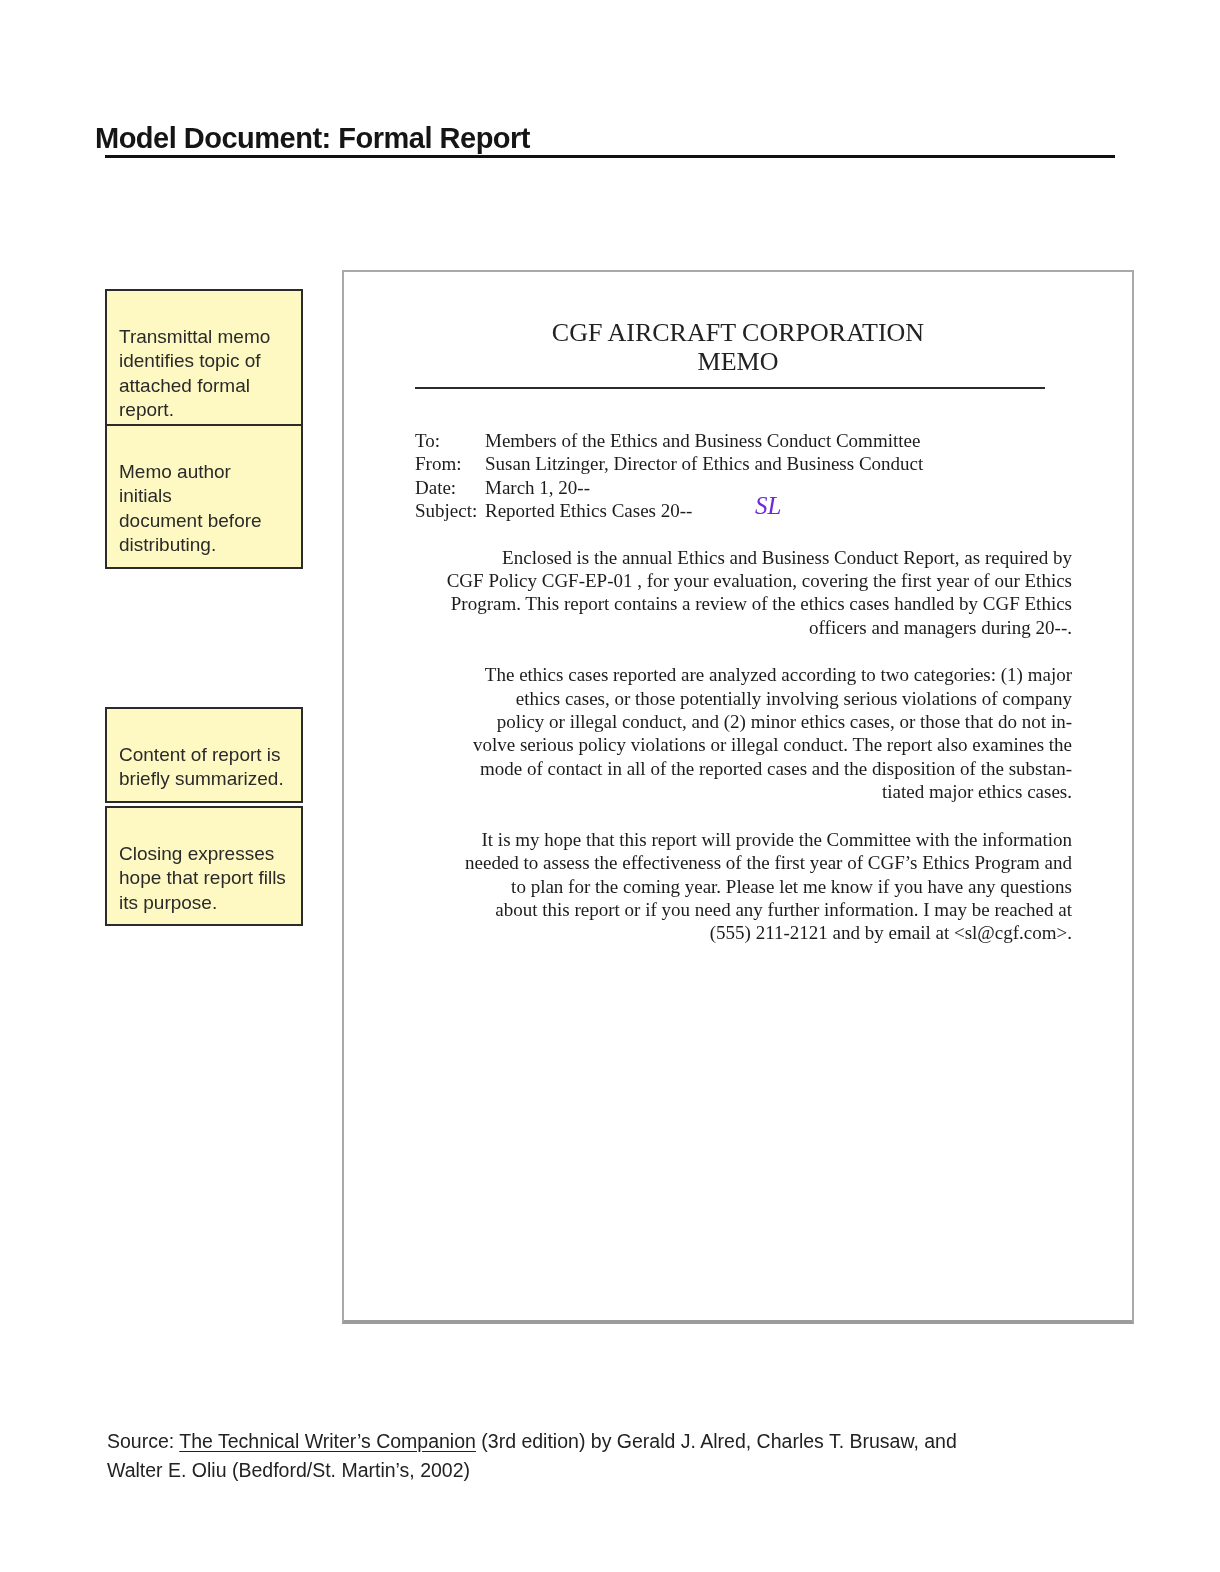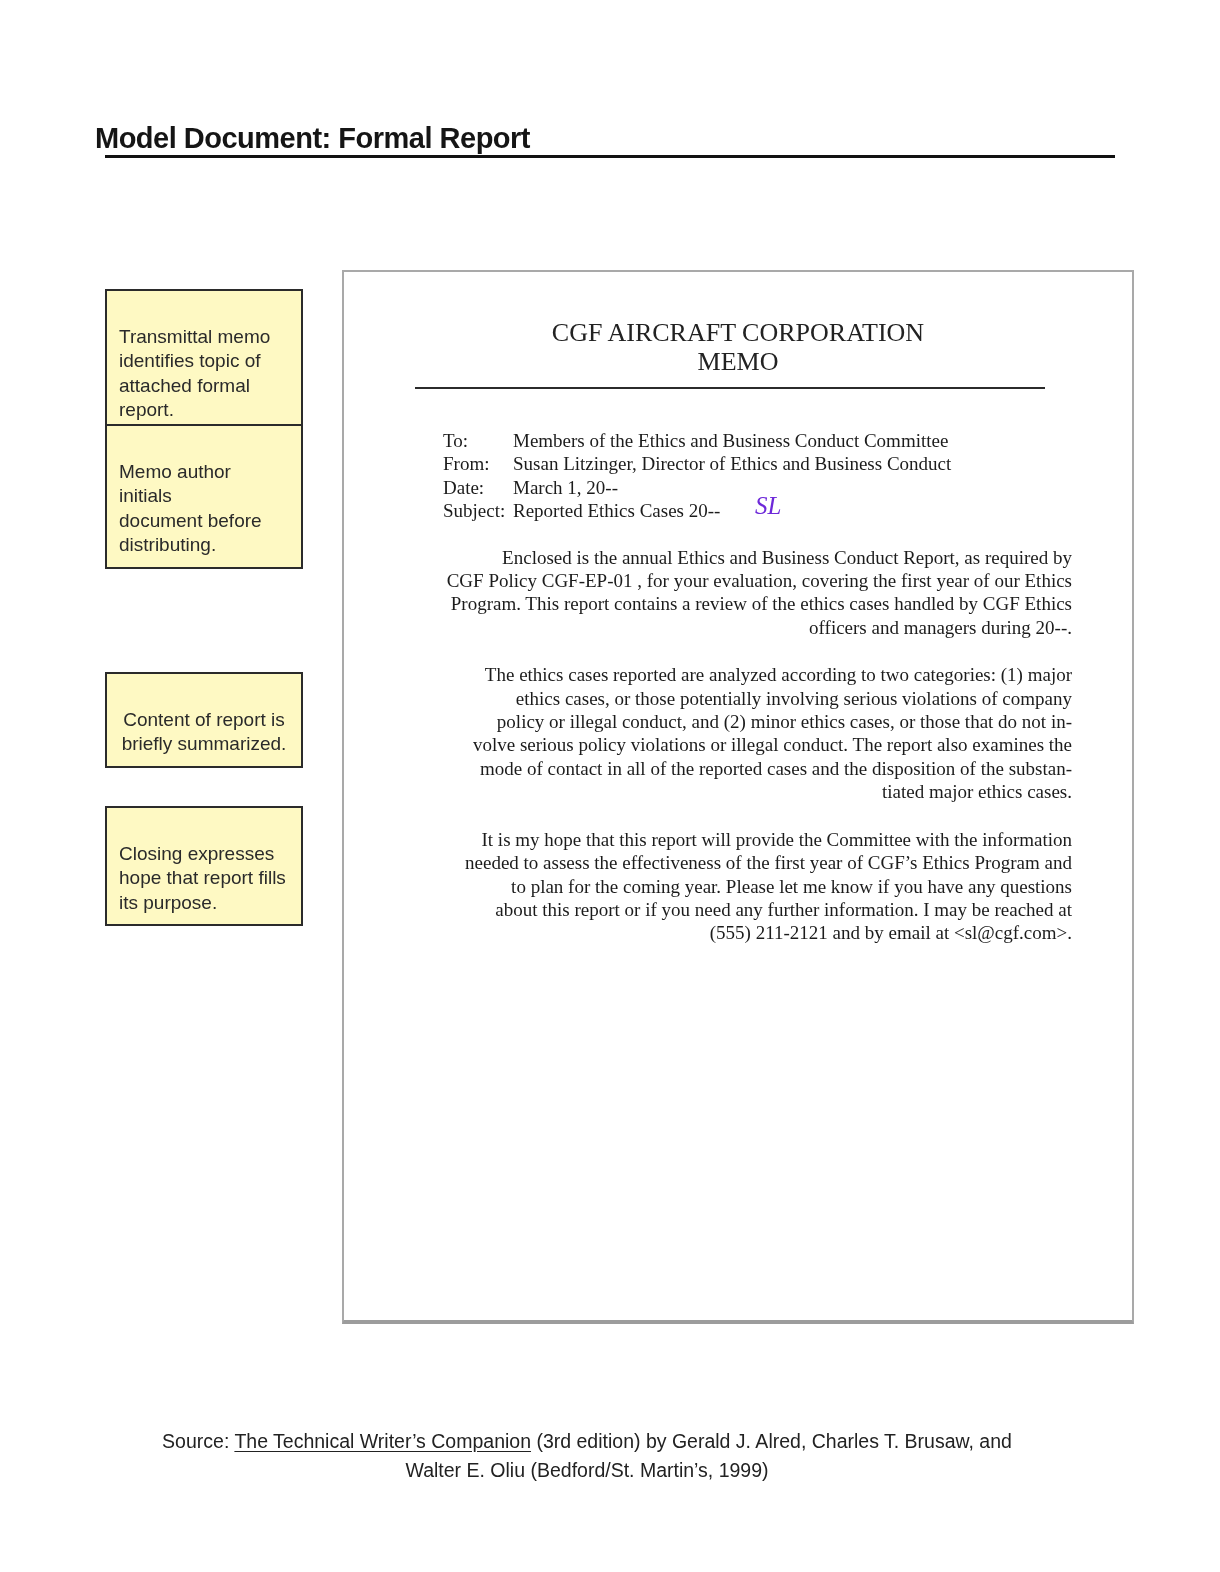--- a/index.html
+++ b/index.html
@@ -47,21 +47,21 @@
     border: 2px solid #2b2b2b;
     background: #fef9c3;
     padding: 9px 12px;
     font-size: 19px;
     line-height: 24.5px;
     color: #2a2a2a;
     white-space: pre-line;
   }
   .annotation-1 { top: 289px; min-height: 114px; }
   .annotation-2 { top: 424px; min-height: 94px; }
-  .annotation-3 { top: 672px; min-height: 70px; text-align: center; }
+  .annotation-3 { top: 707px; min-height: 70px; }
   .annotation-4 { top: 806px; min-height: 93px; }
 
   
   .memo {
     position: absolute;
     left: 342px;
     top: 270px;
     width: 792px;
     height: 1054px;
     box-sizing: border-box;
@@ -89,21 +89,20 @@
     font-size: 19px;
     line-height: 23.4px;
   }
   .memo-field-row {
     position: relative;
     white-space: nowrap;
   }
   .memo-field-label {
     display: inline-block;
     width: 70px;
-    margin-left: 28px;
   }
   .memo-initials {
     position: absolute;
     left: 340px;
     top: -5px;
     font-size: 25px;
     font-style: italic;
     font-family: "Liberation Serif", serif;
   }
   .memo-body {
@@ -120,21 +119,20 @@
   
   .source-line {
     position: absolute;
     left: 107px;
     top: 1427px;
     width: 960px;
     margin: 0;
     font-size: 19.5px;
     line-height: 29px;
     color: #222222;
-    text-align: center;
   }
   .book-title {
     text-decoration: underline;
     text-underline-offset: 3px;
   }
 </style>
 </head>
 <body>
 
 <div class="page">
@@ -198,15 +196,15 @@
 mode of contact in all of the reported cases and the disposition of the substan-
 tiated major ethics cases.</p>
       <p>It is my hope that this report will provide the Committee with the information
 needed to assess the effectiveness of the first year of CGF’s Ethics Program and
 to plan for the coming year. Please let me know if you have any questions
 about this report or if you need any further information. I may be reached at
 (555) 211-2121 and by email at &lt;sl@cgf.com&gt;.</p>
     </div>
   </div>
 
-  <p class="source-line"><span>Source: </span><span class="book-title">The Technical Writer’s Companion</span><span> (3rd edition) by Gerald J. Alred, Charles T. Brusaw, and</span><br><span>Walter E. Oliu (Bedford/St. Martin’s, 1999)</span></p>
+  <p class="source-line"><span>Source: </span><span class="book-title">The Technical Writer’s Companion</span><span> (3rd edition) by Gerald J. Alred, Charles T. Brusaw, and</span><br><span>Walter E. Oliu (Bedford/St. Martin’s, 2002)</span></p>
 
 </div>
 
 </body></html>

